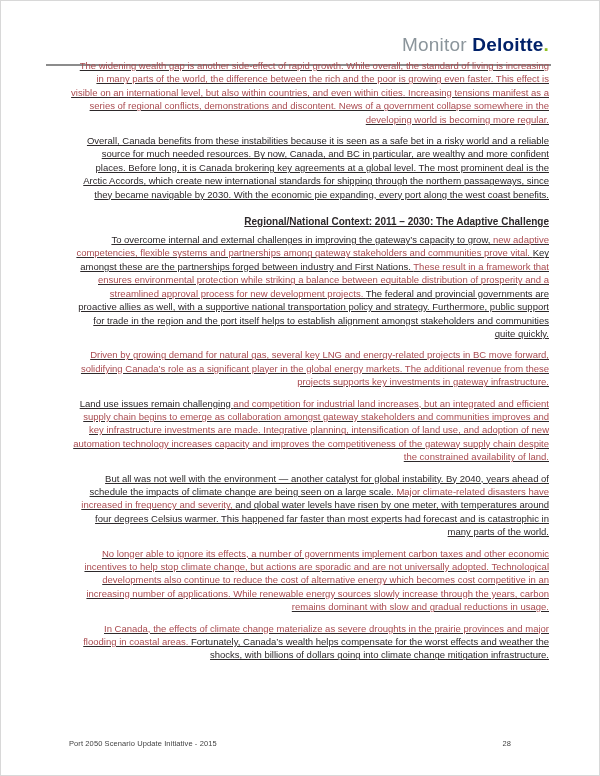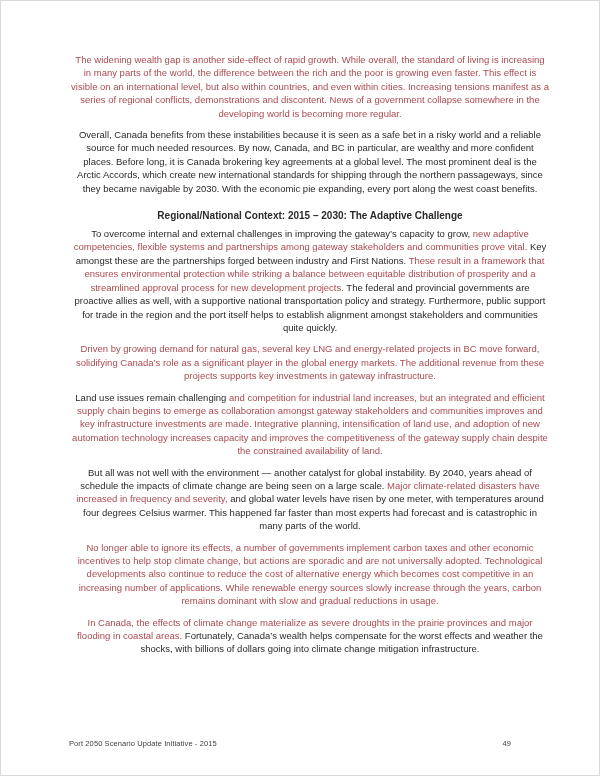--- a/index.html
+++ b/index.html
@@ -22,24 +22,25 @@
   }
   .logo .monitor{color:var(--logo-monitor);font-weight:400;}
   .logo .deloitte{color:var(--logo-deloitte);font-weight:700;}
   .logo .dot{color:var(--logo-dot);font-weight:700;}
   .header-rule{
     position:absolute;left:45px;right:48px;top:63px;height:2px;
     background:var(--rule);
   }
   
   .doc-body{
-    position:absolute;top:52px;left:70px;width:478px;
+    position:absolute;top:58px;left:70px;width:478px;
     font-size:9.5px;line-height:13.4px;
     color:var(--ink);
-    text-align:center;
+    text-align:right;
+    text-decoration:underline;
   }
   .doc-body p{margin:0 0 8px 0;}
   .doc-body h3{
     font-size:10px;line-height:13px;
     margin:14px 0 5px 0;
     font-weight:700;color:var(--ink);
   }
   .doc-body .red{color:var(--highlight);}
   .doc-body .black{color:var(--ink);margin-top:28px;}
   
@@ -47,31 +48,37 @@
     position:absolute;left:68px;right:88px;bottom:27px;
     display:flex;justify-content:space-between;align-items:flex-end;
     font-size:7.5px;color:#3f3f3f;letter-spacing:0.1px;
   }
 </style>
 </head>
 <body>
 
 <div class="page">
 
+  <div class="header">
+    <div class="logo">
+      <span class="monitor">Monitor </span><span class="deloitte">Deloitte</span><span class="dot">.</span>
+    </div>
+    <div class="header-rule"></div>
+  </div>
 
   <main class="doc-body">
       <p><span class="red">The widening wealth gap is another side-effect of rapid growth. While overall, the standard of living is increasing in many parts of the world, the difference between the rich and the poor is growing even faster. This effect is visible on an international level, but also within countries, and even within cities. Increasing tensions manifest as a series of regional conflicts, demonstrations and discontent. News of a government collapse somewhere in the developing world is becoming more regular.</span></p>
       <p><span class="black">Overall, Canada benefits from these instabilities because it is seen as a safe bet in a risky world and a reliable source for much needed resources. By now, Canada, and BC in particular, are wealthy and more confident places. Before long, it is Canada brokering key agreements at a global level. The most prominent deal is the Arctic Accords, which create new international standards for shipping through the northern passageways, since they became navigable by 2030. With the economic pie expanding, every port along the west coast benefits.</span></p>
-      <h3>Regional/National Context: 2015 – 2030: The Adaptive Challenge</h3>
+      <h3>Regional/National Context: 2011 – 2030: The Adaptive Challenge</h3>
       <p><span class="black">To overcome internal and external challenges in improving the gateway’s capacity to grow, </span><span class="red">new adaptive competencies, flexible systems and partnerships among gateway stakeholders and communities prove vital. </span><span class="black">Key amongst these are the partnerships forged between industry and First Nations. </span><span class="red">These result in a framework that ensures environmental protection while striking a balance between equitable distribution of prosperity and a streamlined approval process for new development projects. </span><span class="black">The federal and provincial governments are proactive allies as well, with a supportive national transportation policy and strategy. Furthermore, public support for trade in the region and the port itself helps to establish alignment amongst stakeholders and communities quite quickly.</span></p>
       <p><span class="red">Driven by growing demand for natural gas, several key LNG and energy-related projects in BC move forward, solidifying Canada’s role as a significant player in the global energy markets. The additional revenue from these projects supports key investments in gateway infrastructure.</span></p>
       <p><span class="black">Land use issues remain challenging </span><span class="red">and competition for industrial land increases, but an integrated and efficient supply chain begins to emerge as collaboration amongst gateway stakeholders and communities improves and key infrastructure investments are made. Integrative planning, intensification of land use, and adoption of new automation technology increases capacity and improves the competitiveness of the gateway supply chain despite the constrained availability of land.</span></p>
       <p><span class="black">But all was not well with the environment — another catalyst for global instability. By 2040, years ahead of schedule the impacts of climate change are being seen on a large scale. </span><span class="red">Major climate-related disasters have increased in frequency and severity, </span><span class="black">and global water levels have risen by one meter, with temperatures around four degrees Celsius warmer. This happened far faster than most experts had forecast and is catastrophic in many parts of the world.</span></p>
       <p><span class="red">No longer able to ignore its effects, a number of governments implement carbon taxes and other economic incentives to help stop climate change, but actions are sporadic and are not universally adopted. Technological developments also continue to reduce the cost of alternative energy which becomes cost competitive in an increasing number of applications. While renewable energy sources slowly increase through the years, carbon remains dominant with slow and gradual reductions in usage.</span></p>
       <p><span class="red">In Canada, the effects of climate change materialize as severe droughts in the prairie provinces and major flooding in coastal areas. </span><span class="black">Fortunately, Canada’s wealth helps compensate for the worst effects and weather the shocks, with billions of dollars going into climate change mitigation infrastructure.</span></p>
     </main>
 
   <div class="footer">
     <span>Port 2050 Scenario Update Initiative - 2015</span>
-    <span>49</span>
+    <span>28</span>
   </div>
 
 </div>
 
 </body></html>

